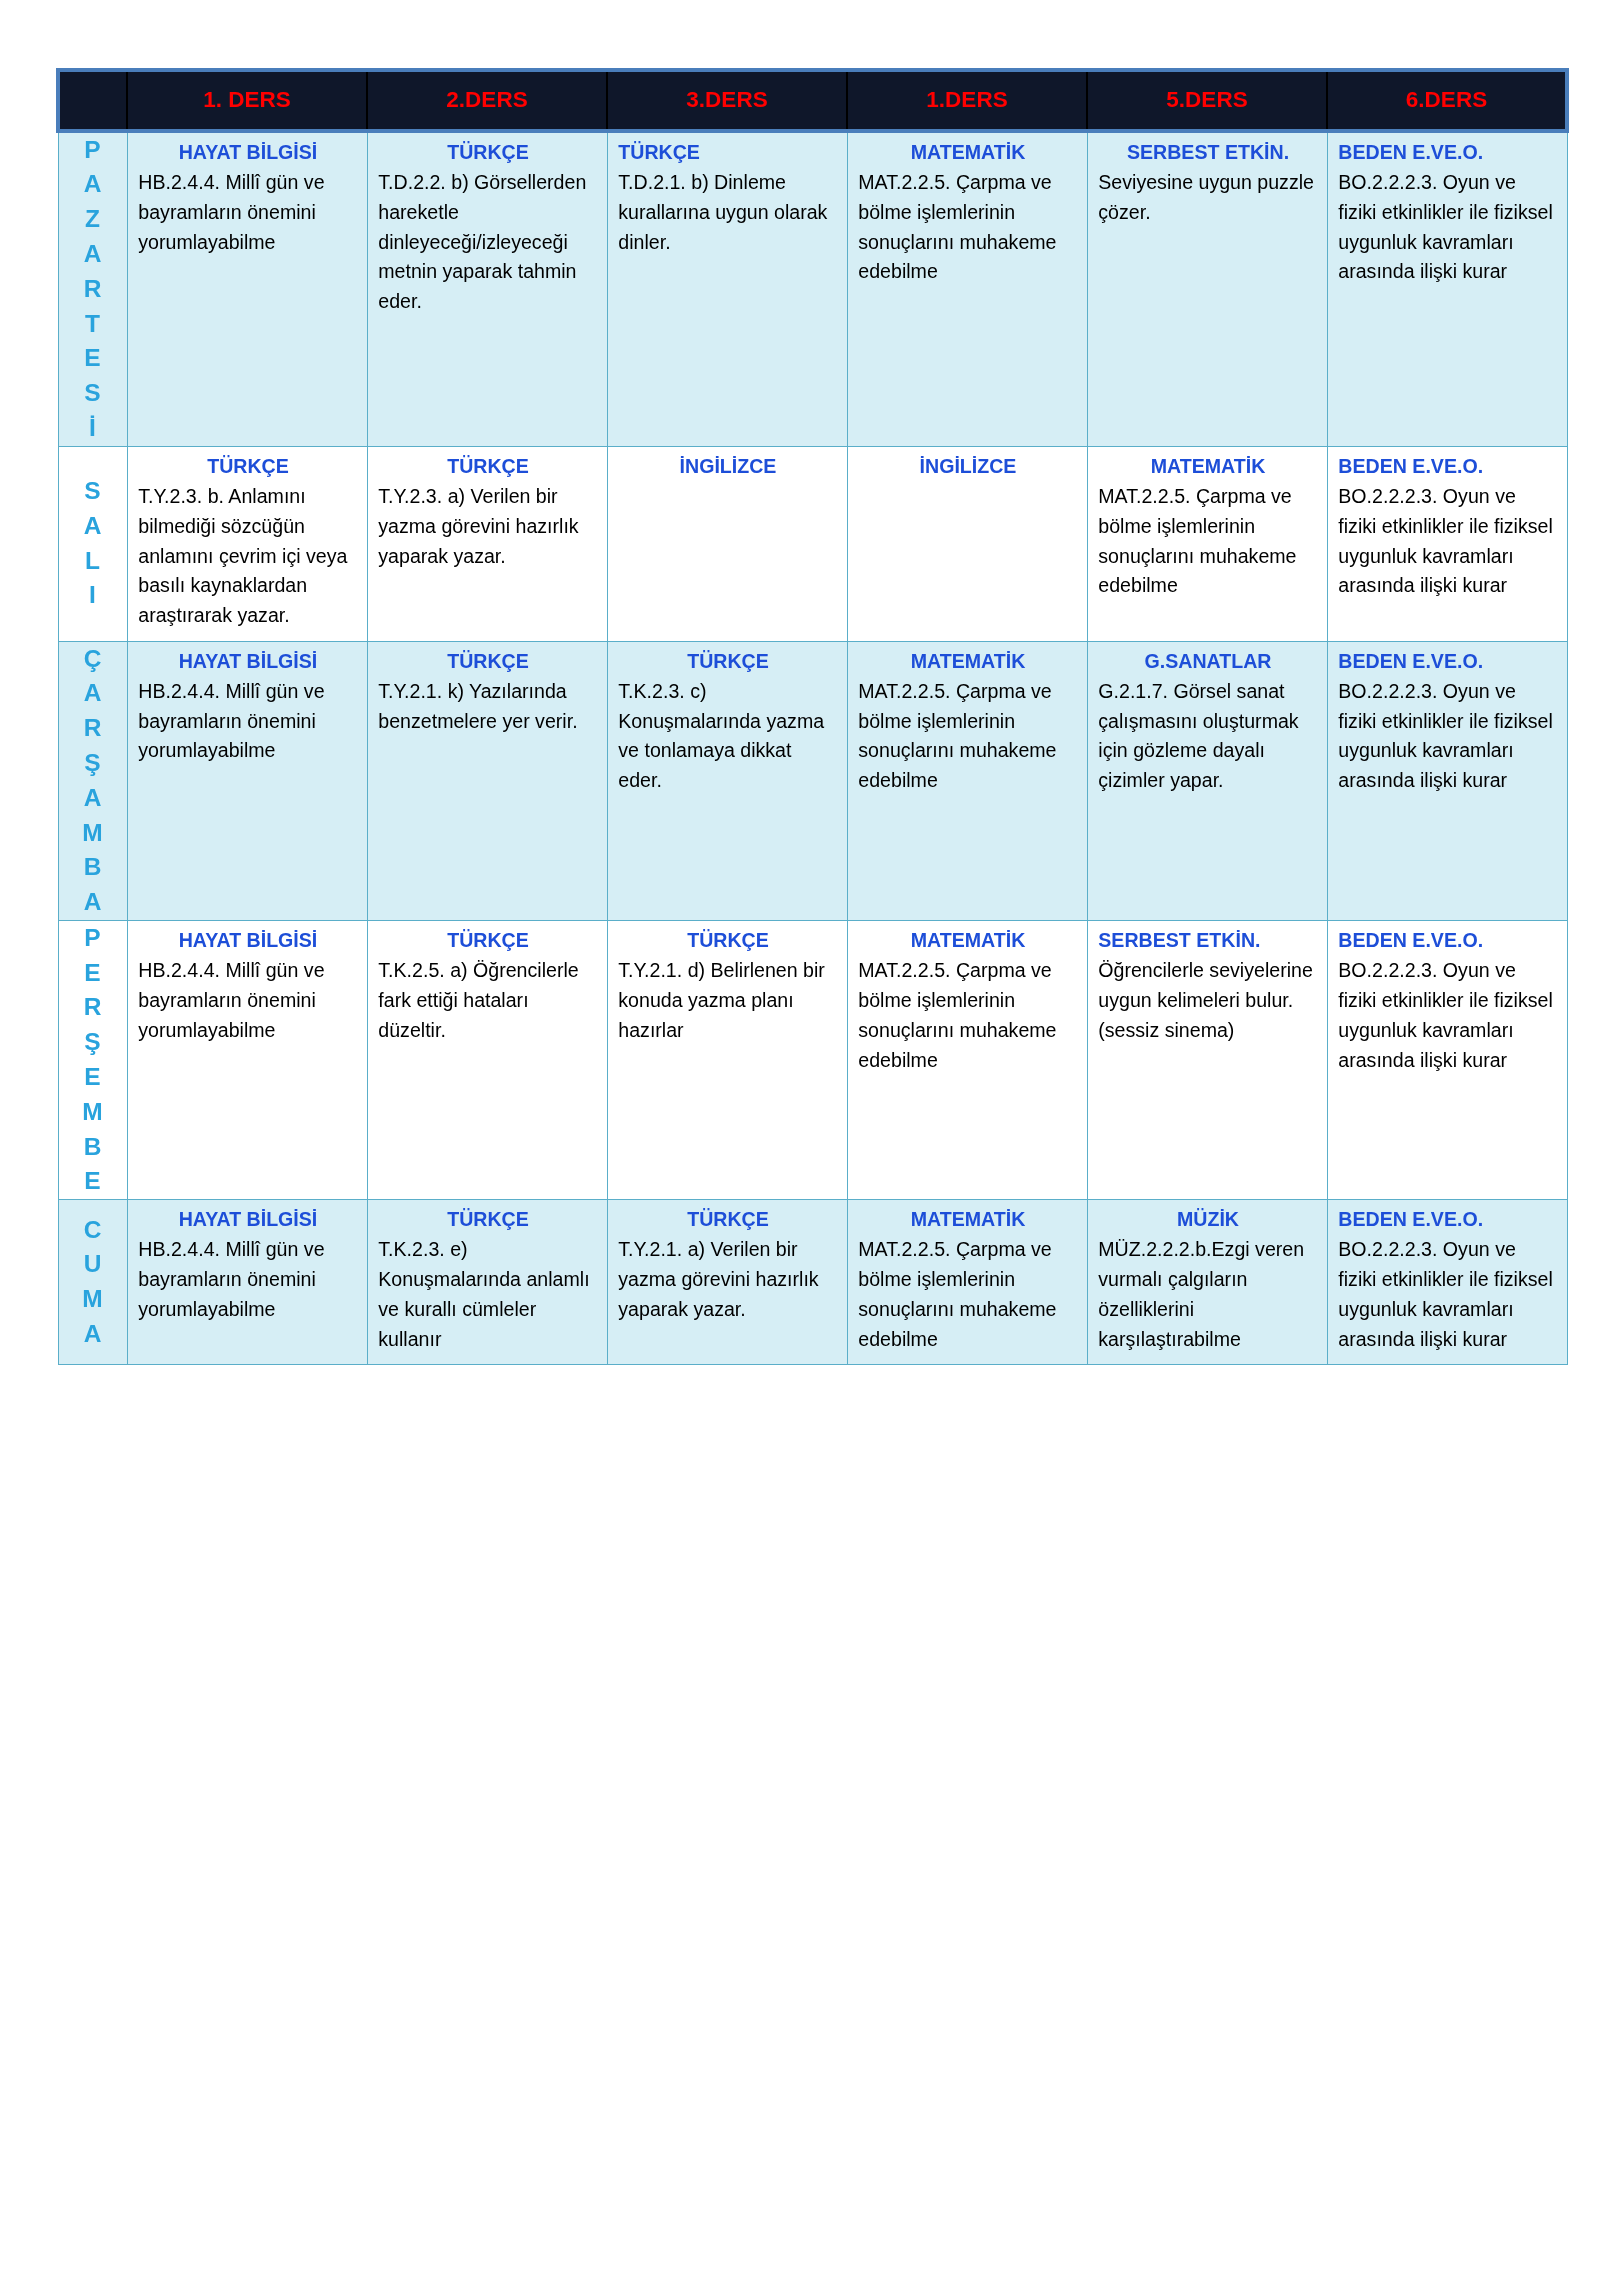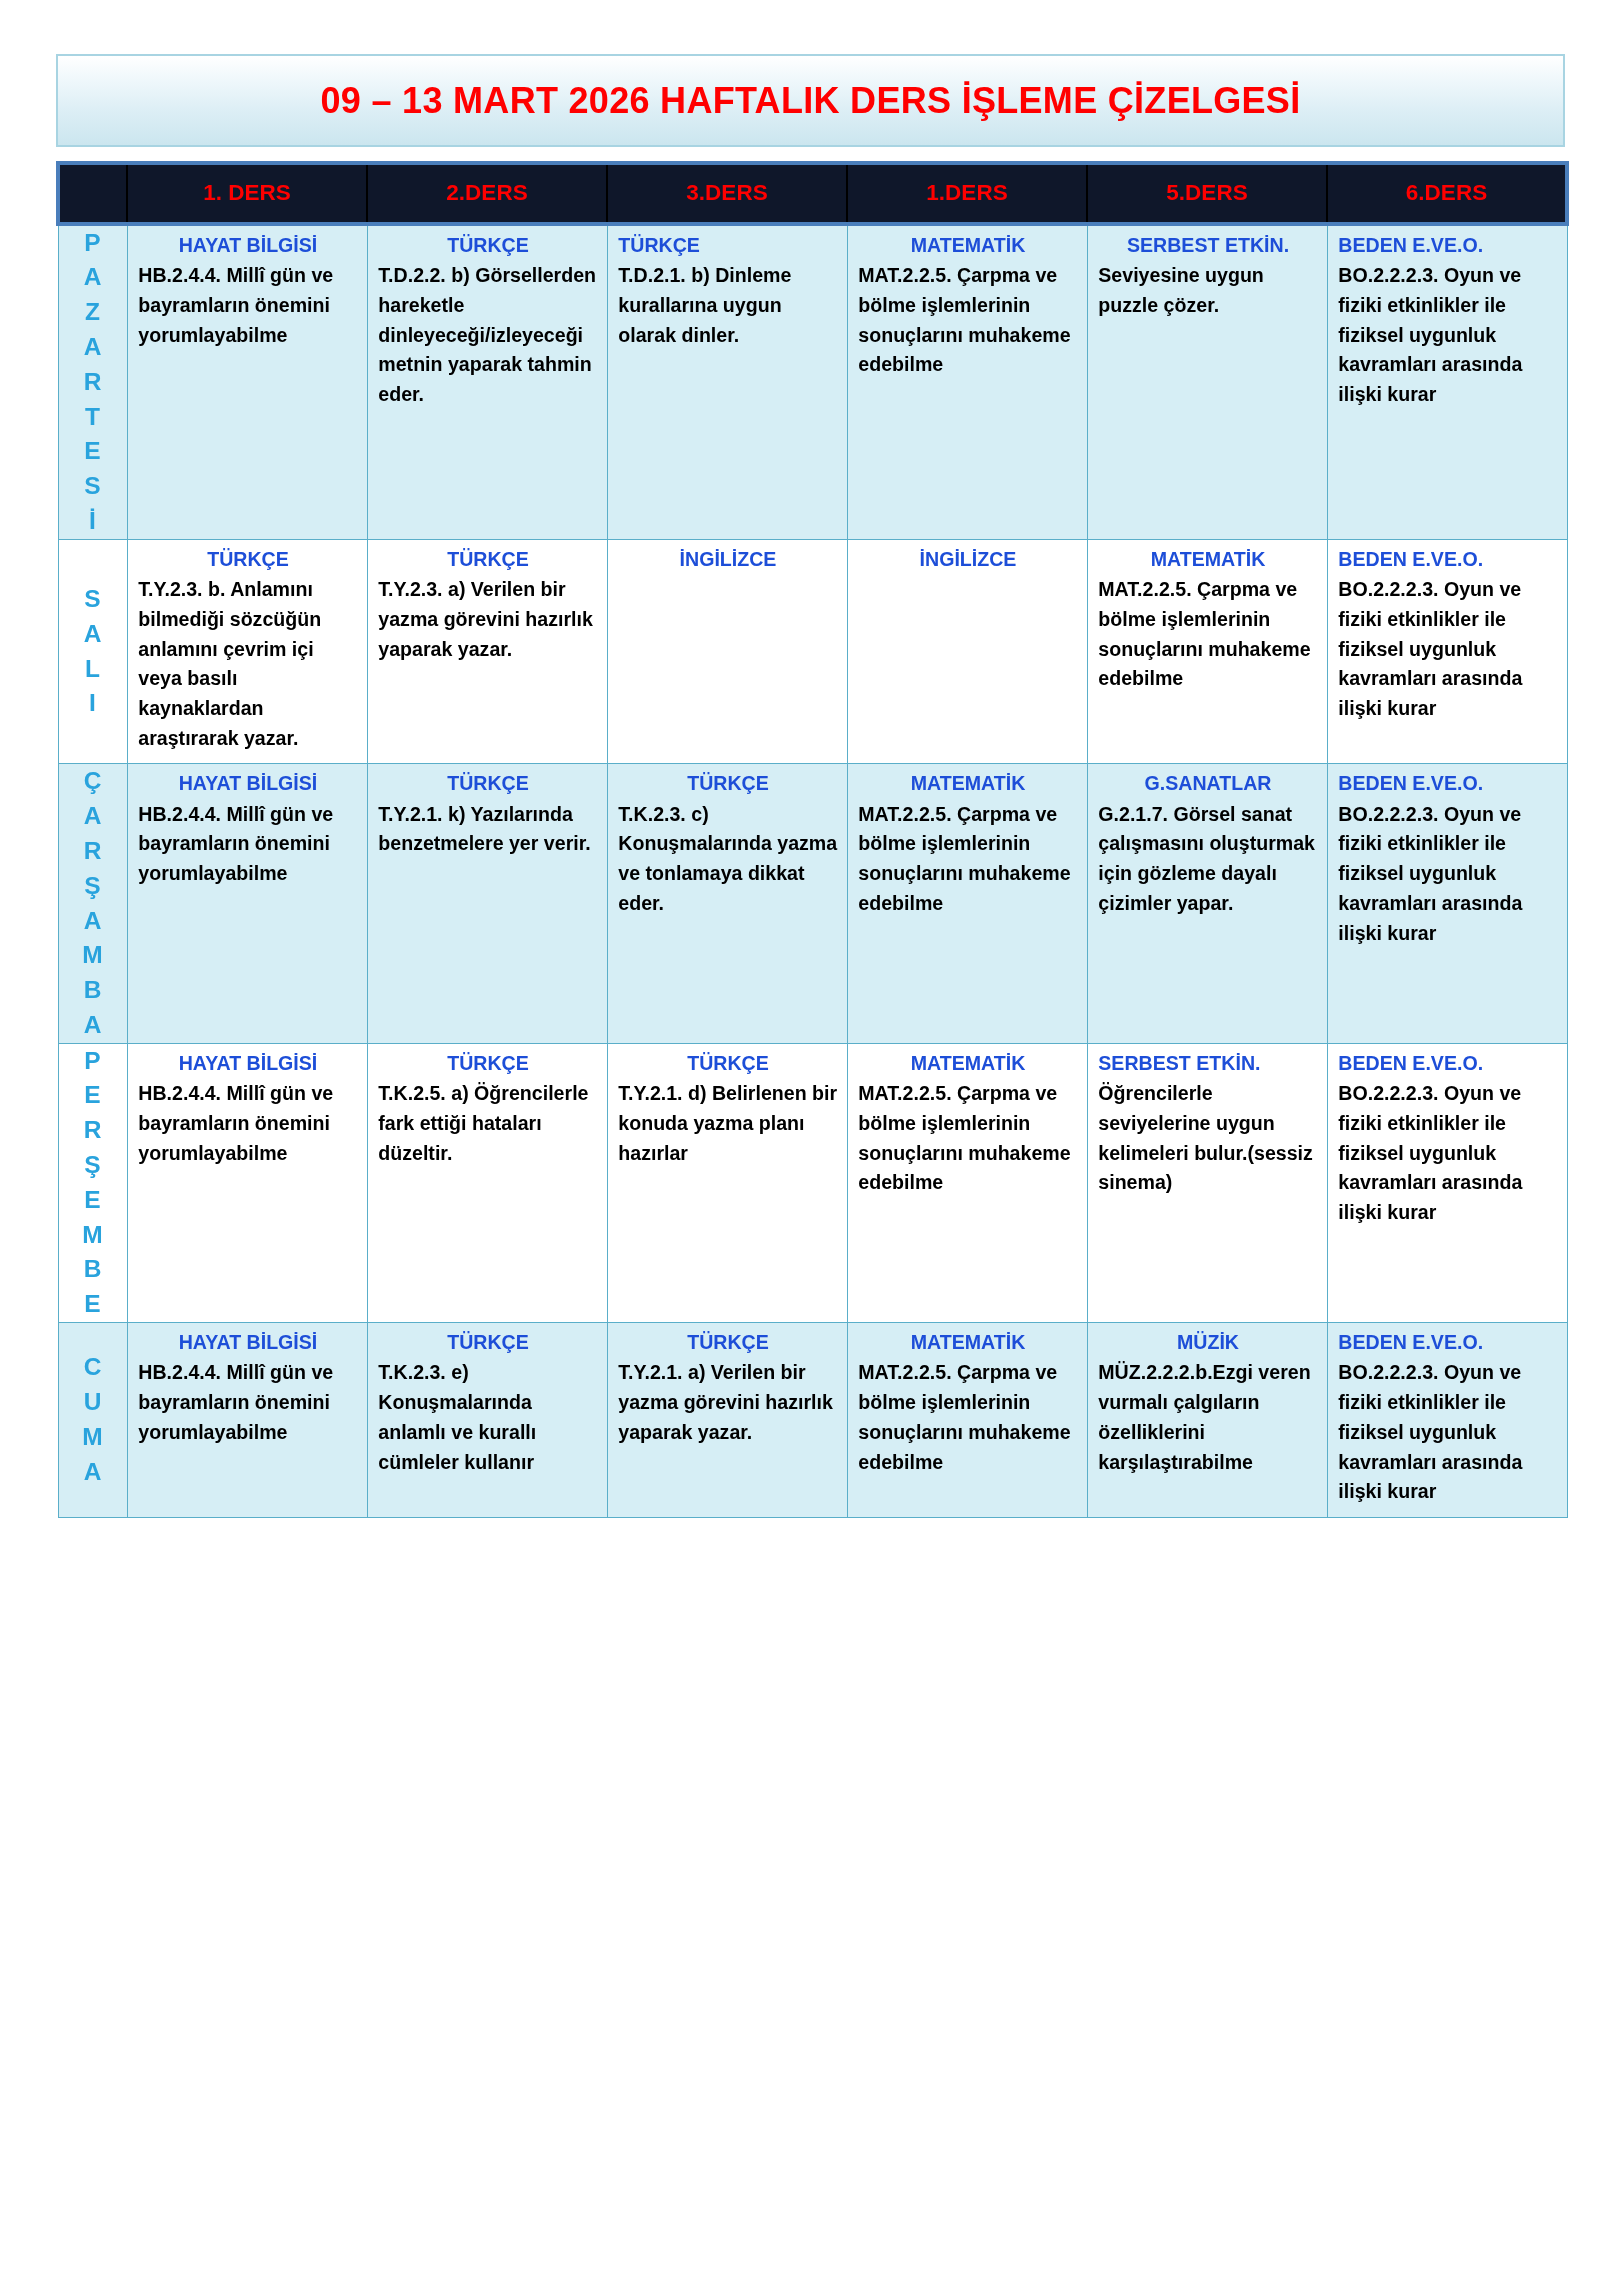--- a/index.html
+++ b/index.html
@@ -98,35 +98,32 @@
     font-weight: bold;
     text-align: center;
     line-height: 1.3;
     margin-bottom: 2.9px;
     white-space: nowrap;
   }
   .subject.left { text-align: left; }
   .gain {
     color: #000000;
     font-size: 19.6px;
-    font-weight: bold;
+    font-weight: normal;
     line-height: 1.52;
     word-wrap: break-word;
     overflow-wrap: break-word;
   }
   .gain:empty { display: none; }
 </style>
 </head>
 <body>
 
 <div class="page">
 
-  <div class="title-banner">
-    <div class="title-text">09 – 13 MART 2026 HAFTALIK DERS İŞLEME ÇİZELGESİ</div>
-  </div>
 
   <table class="schedule">
     <colgroup>
       <col class="c-day">
         <col class="c-les">
         <col class="c-les">
         <col class="c-les">
       <col class="c-les">
         <col class="c-les">
         <col class="c-les">

